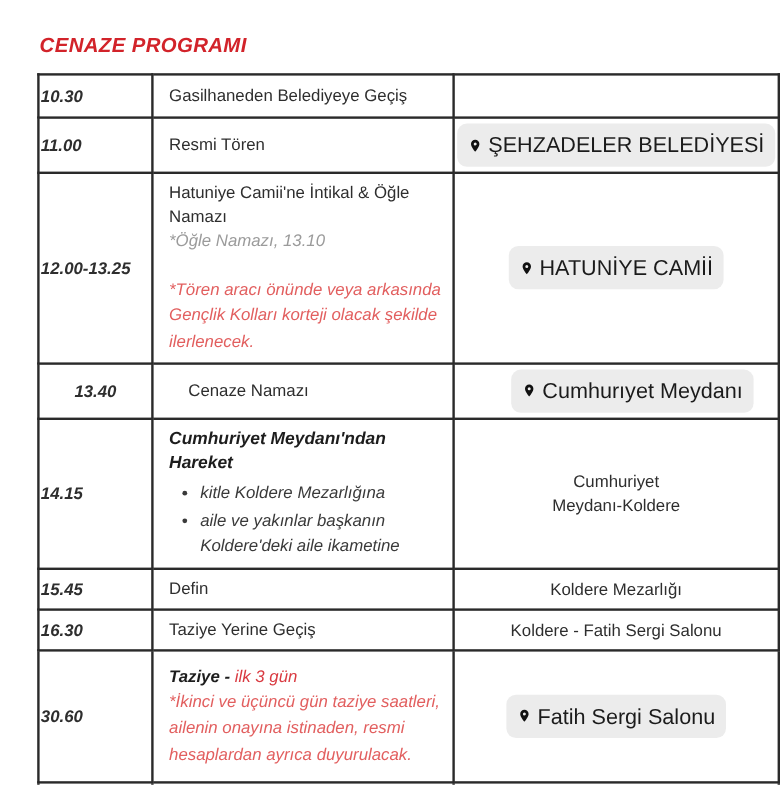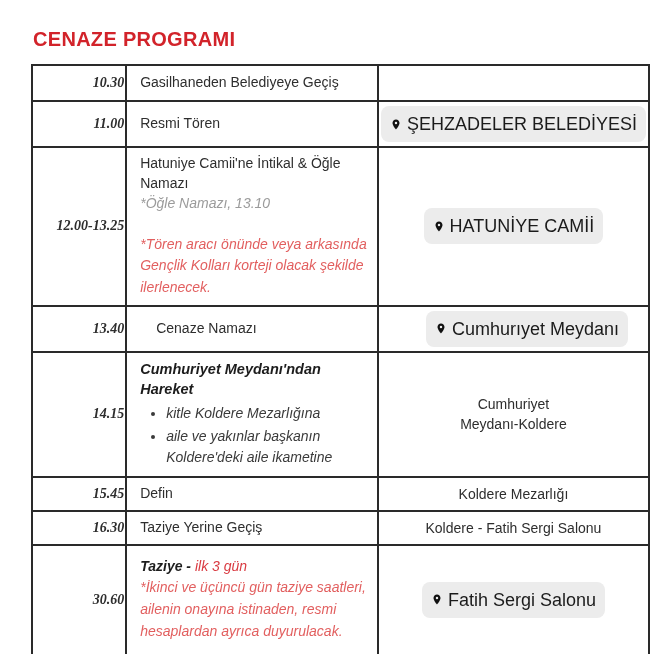--- a/index.html
+++ b/index.html
@@ -14,34 +14,34 @@
   }
   *{box-sizing:border-box;}
   html,body{margin:0;padding:0;}
   body{
     width:650px;height:654px;background:#ffffff;overflow:hidden;
     font-family:"Liberation Sans","DejaVu Sans",sans-serif;
     -webkit-font-smoothing:antialiased;
   }
   .page-title{
     margin:28px 0 13px 33px;
-    font-size:20px;font-weight:800;
+    font-size:17px;font-weight:800;font-style:italic;
     color:var(--accent-red);letter-spacing:.3px;
   }
   table.program{
     border-collapse:collapse;margin-left:31px;table-layout:fixed;
   }
   table.program td{
     border:2px solid var(--border-dark);
     vertical-align:middle;
     font-size:14px;color:var(--text-dark);
   }
   td.c-time{
-    width:104px;text-align:right;
-    font-weight:700;font-style:italic;font-size:14px;color:var(--time-dark);font-family:Liberation Serif, serif;
+    width:104px;text-align:left;
+    font-weight:700;font-style:italic;font-size:14px;color:var(--time-dark);
   }
   td.c-event{width:292px;padding:6px 8px 6px 13px;line-height:1.42;}
   td.c-loc{width:208px;text-align:center;padding:4px 2px;line-height:1.45;}
   
   tr.r0 td{height:36px;} tr.r1 td{height:34px;} tr.r2 td{height:132px;}
   tr.r3 td{height:34px;padding-left:29px;} tr.r4 td{height:94px;border-radius:29px;} tr.r5 td{height:32px;}
   tr.r6 td{height:32px;} tr.r7 td{height:34px;} tr.r8 td{height:110px;}
   tr.r9 td{height:42px;}
 
   .note-gray{color:var(--muted-gray);font-style:italic;}

